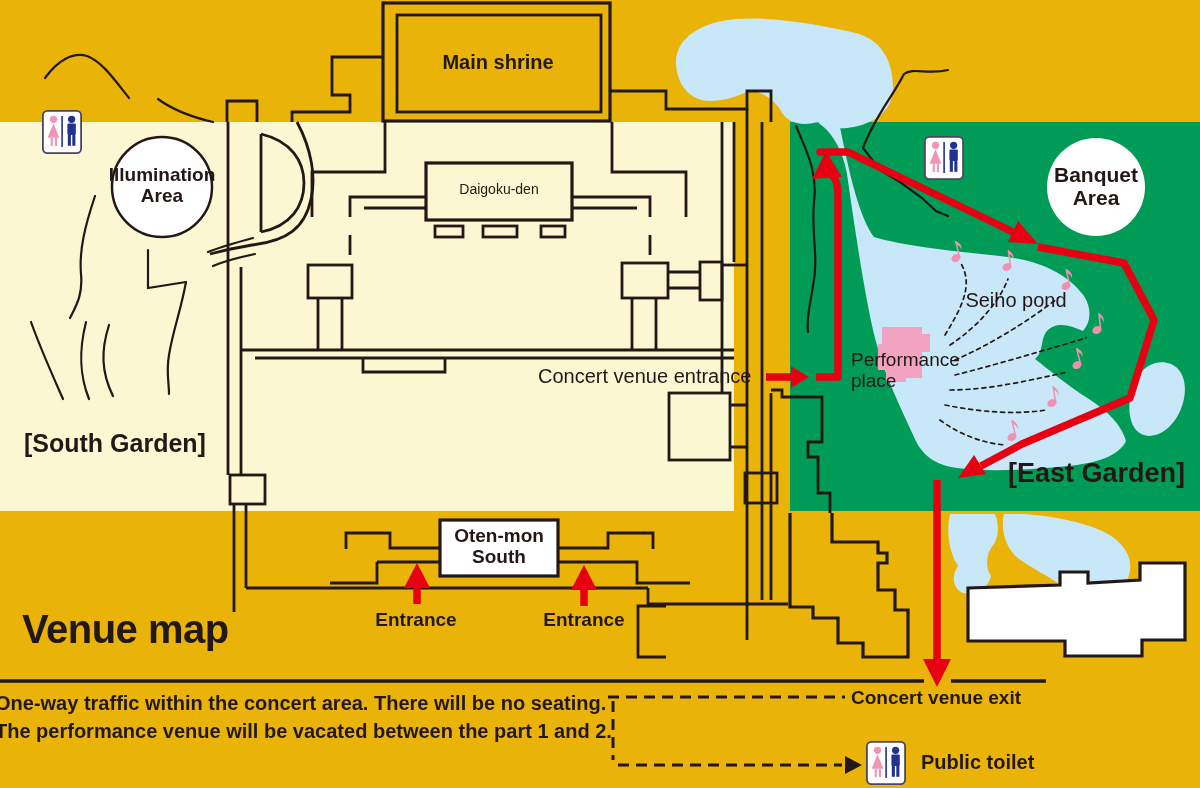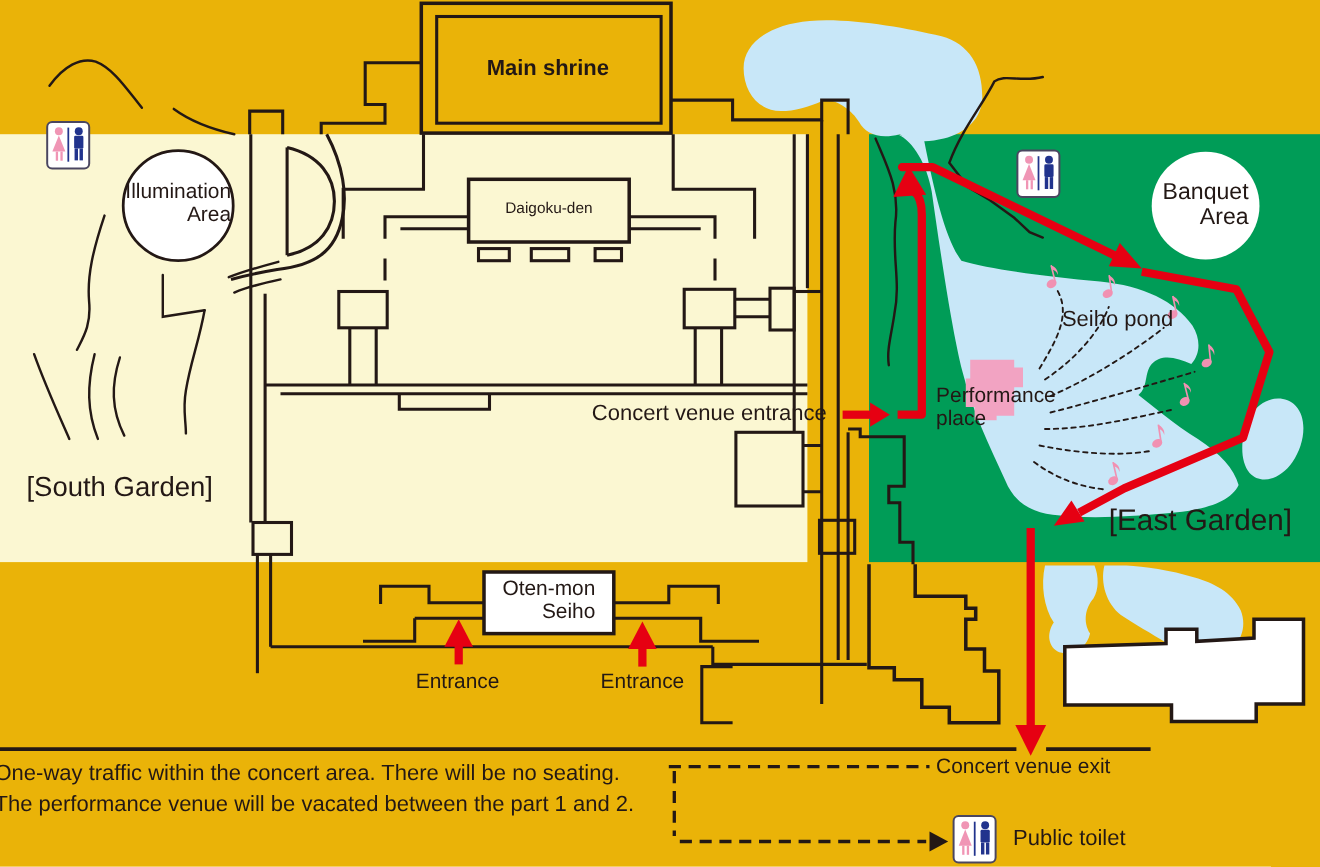--- a/index.html
+++ b/index.html
@@ -20,21 +20,21 @@
   .dash{fill:none;stroke:var(--ink);stroke-width:1.7;stroke-dasharray:4 4;stroke-linecap:round;}
   .exitdash{fill:none;stroke:var(--ink);stroke-width:3;stroke-dasharray:11 7;}
   .redln{fill:none;stroke:var(--red);stroke-width:7.5;stroke-linejoin:round;}
   .redcap{stroke-linecap:round;}
   .redfill{fill:var(--red);stroke:none;}
   .inkfill{fill:var(--ink);stroke:none;}
   .pinkf{fill:var(--pink);stroke:none;}
   
   .lbl{position:absolute;color:var(--ink);white-space:nowrap;line-height:1.08;}
   .ctr{transform:translateX(-50%);text-align:center;}
-  .b{font-weight:400;text-align:right;}
+  .b{font-weight:700;}
   .m{font-weight:500;}
   .sq{display:inline-block;font-size:15px;margin-right:2px;vertical-align:1px;}
 </style>
 </head>
 <body>
 
 <div class="stage">
 
 <svg class="map" width="1200" height="788" viewBox="0 0 1200 788">
   <defs>
@@ -211,41 +211,42 @@
 <div class="lbl ctr b" style="left:162px;top:165px;font-size:19px;">
   <div>Illumination</div>
   <div>Area</div>
 </div>
 
 <div class="lbl ctr b" style="left:1096px;top:164px;font-size:21px;">
   <div>Banquet</div>
   <div>Area</div>
 </div>
 
-<div class="lbl ctr m" style="left:1016px;top:280px;font-size:20px;">Seiho pond</div>
+<div class="lbl ctr m" style="left:1016px;top:290px;font-size:20px;">Seiho pond</div>
 
 <div class="lbl m" style="left:851px;top:350px;font-size:19px;">
   <div>Performance</div>
   <div>place</div>
 </div>
 
 <div class="lbl b" style="left:24px;top:430px;font-size:25px;">[South Garden]</div>
 
 <div class="lbl m" style="left:538px;top:366px;font-size:20px;">Concert venue entrance</div>
 <div class="lbl b" style="left:1008px;top:459px;font-size:27px;">[East Garden]</div>
 
 <div class="lbl ctr b" style="left:499px;top:526px;font-size:19px;">
   <div>Oten-mon</div>
-  <div>Seiho</div>
+  <div>South</div>
 </div>
 
 <div class="lbl ctr b" style="left:416px;top:610px;font-size:19px;">Entrance</div>
 <div class="lbl ctr b" style="left:584px;top:610px;font-size:19px;">Entrance</div>
 
 
+<div class="lbl b" style="left:22px;top:608px;font-size:40px;letter-spacing:-0.5px;">Venue map</div>
 
 <div class="lbl b" style="left:-5px;top:693px;font-size:20px;">One-way traffic within the concert area. There will be no seating.</div>
 <div class="lbl b" style="left:-5px;top:721px;font-size:20px;">The performance venue will be vacated between the part 1 and 2.</div>
 
 <div class="lbl b" style="left:851px;top:688px;font-size:19px;">Concert venue exit</div>
 <div class="lbl b" style="left:921px;top:752px;font-size:20px;">Public toilet</div>
 
 
 </div>
 

